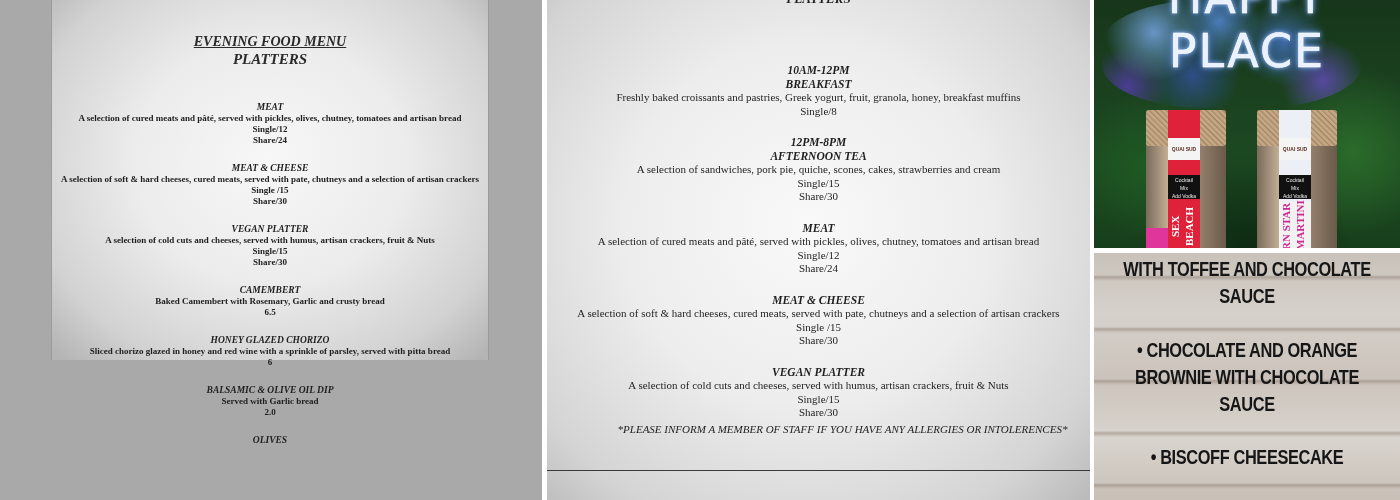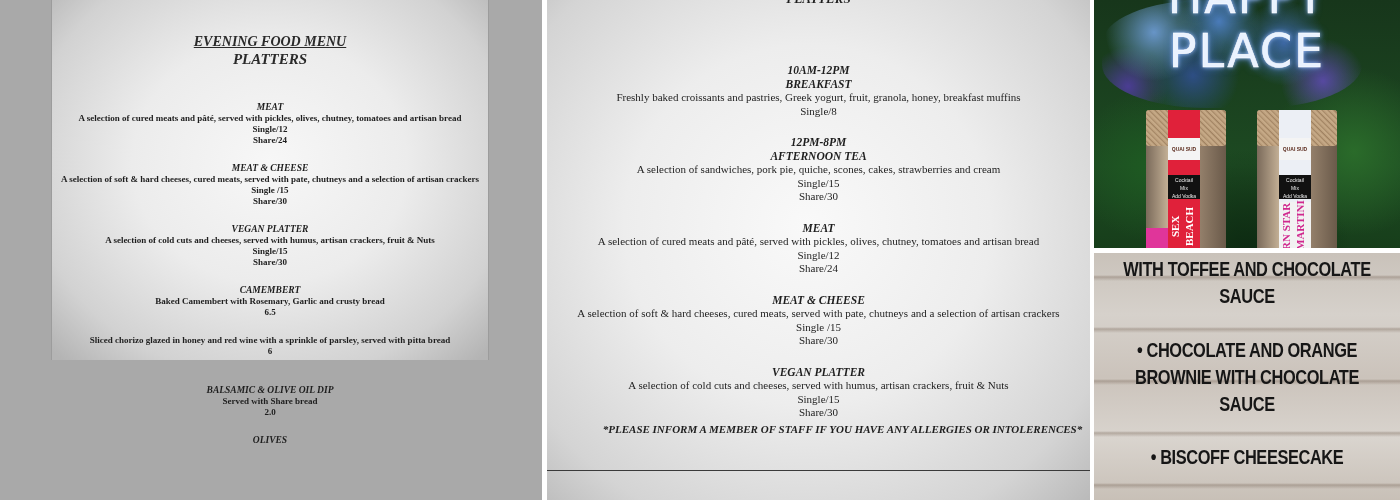--- a/index.html
+++ b/index.html
@@ -32,21 +32,21 @@
       background: radial-gradient(ellipse 75% 80% at 48% 45%, #f9f9f9 0%, #ededed 45%, #d4d4d4 80%, #b6b6b6 100%);
       color: #1e1e1e; text-align: center;
     }
     #panel-day .cut-heading { position: absolute; top: -9px; left: 0; right: 0; font-size: 13px; font-style: italic; font-weight: bold; }
     #panel-day .items { position: absolute; top: 20px; left: 0; right: 0; margin-top: 44px; }
     #panel-day .item { font-size: 11px; line-height: 13.5px; margin-bottom: 18px; }
     #panel-day .item .time, #panel-day .item .name { font-style: italic; font-weight: bold; font-size: 11.5px; }
     #panel-day .item .desc { white-space: nowrap; }
     #panel-day .allergy {
       position: absolute; top: 423px; left: 0; right: 0;
-      font-size: 11px; font-style: italic; font-weight: bold; white-space: nowrap; margin-left: 48px;
+      font-size: 11px; font-style: italic; font-weight: normal; white-space: nowrap; margin-left: 48px;
     }
     #panel-day .rule { position: absolute; top: 470px; left: 0; right: 0; height: 1px; background: #3a3a3a; }
 
     
     #panel-photo {
       left: 1094px; width: 306px; height: 276px;
       background:
         radial-gradient(circle at 18% 60%, #1e5a22 0%, transparent 25%),
         radial-gradient(circle at 85% 55%, #2a6b2a 0%, transparent 28%),
         radial-gradient(circle at 50% 92%, #0d2a12 0%, transparent 35%),
@@ -139,26 +139,27 @@
         <div class="desc">A selection of cold cuts and cheeses, served with humus, artisan crackers, fruit &amp; Nuts</div>
         <div>Single/15</div>
         <div>Share/30</div>
       </div>
       <div class="item short">
         <div class="name">CAMEMBERT</div>
         <div class="desc">Baked Camembert with Rosemary, Garlic and crusty bread</div>
         <div>6.5</div>
       </div>
       <div class="item short">
+        <div class="name">HONEY GLAZED CHORIZO</div>
         <div class="desc">Sliced chorizo glazed in honey and red wine with a sprinkle of parsley, served with pitta bread</div>
         <div>6</div>
       </div>
       <div class="item short">
         <div class="name">BALSAMIC &amp; OLIVE OIL DIP</div>
-        <div class="desc">Served with Share bread</div>
+        <div class="desc">Served with Garlic bread</div>
         <div>2.0</div>
       </div>
       <div class="item short">
         <div class="name">OLIVES</div>
       </div>
     </div>
   </div>
 </div>
 
 <div class="divider" style="left:542px; top:0; width:5px; height:500px;"></div>

